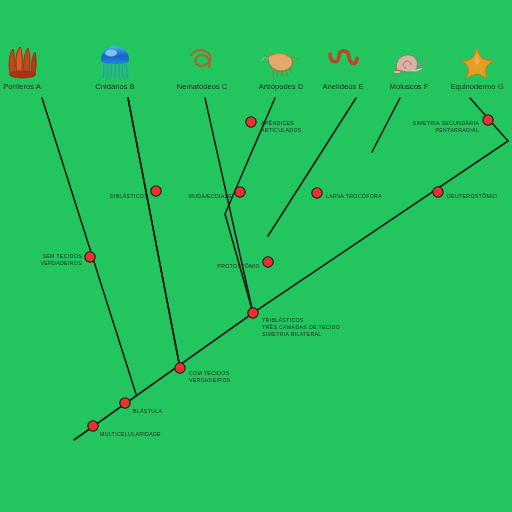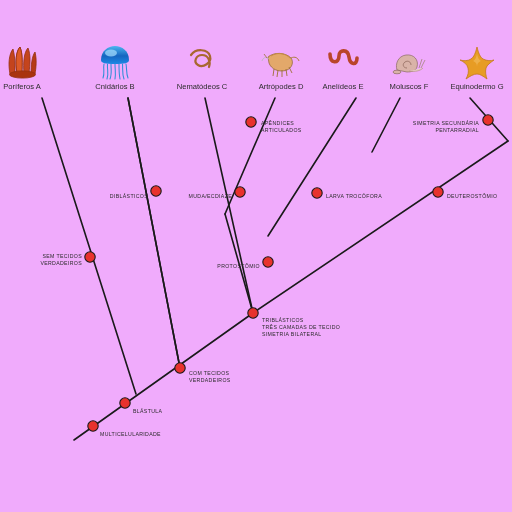--- a/index.html
+++ b/index.html
@@ -11,21 +11,21 @@
     width: 512px;
     height: 512px;
     overflow: hidden;
     font-family: "Liberation Sans", sans-serif;
     position: relative;
   }
   #stage {
     position: relative;
     width: 512px;
     height: 512px;
-    background: #f0abfc;
+    background: #22c55e;
   }
   svg.tree {
     position: absolute;
     left: 0;
     top: 0;
     width: 512px;
     height: 512px;
   }
   .branch {
     stroke: #1a1a1a;

